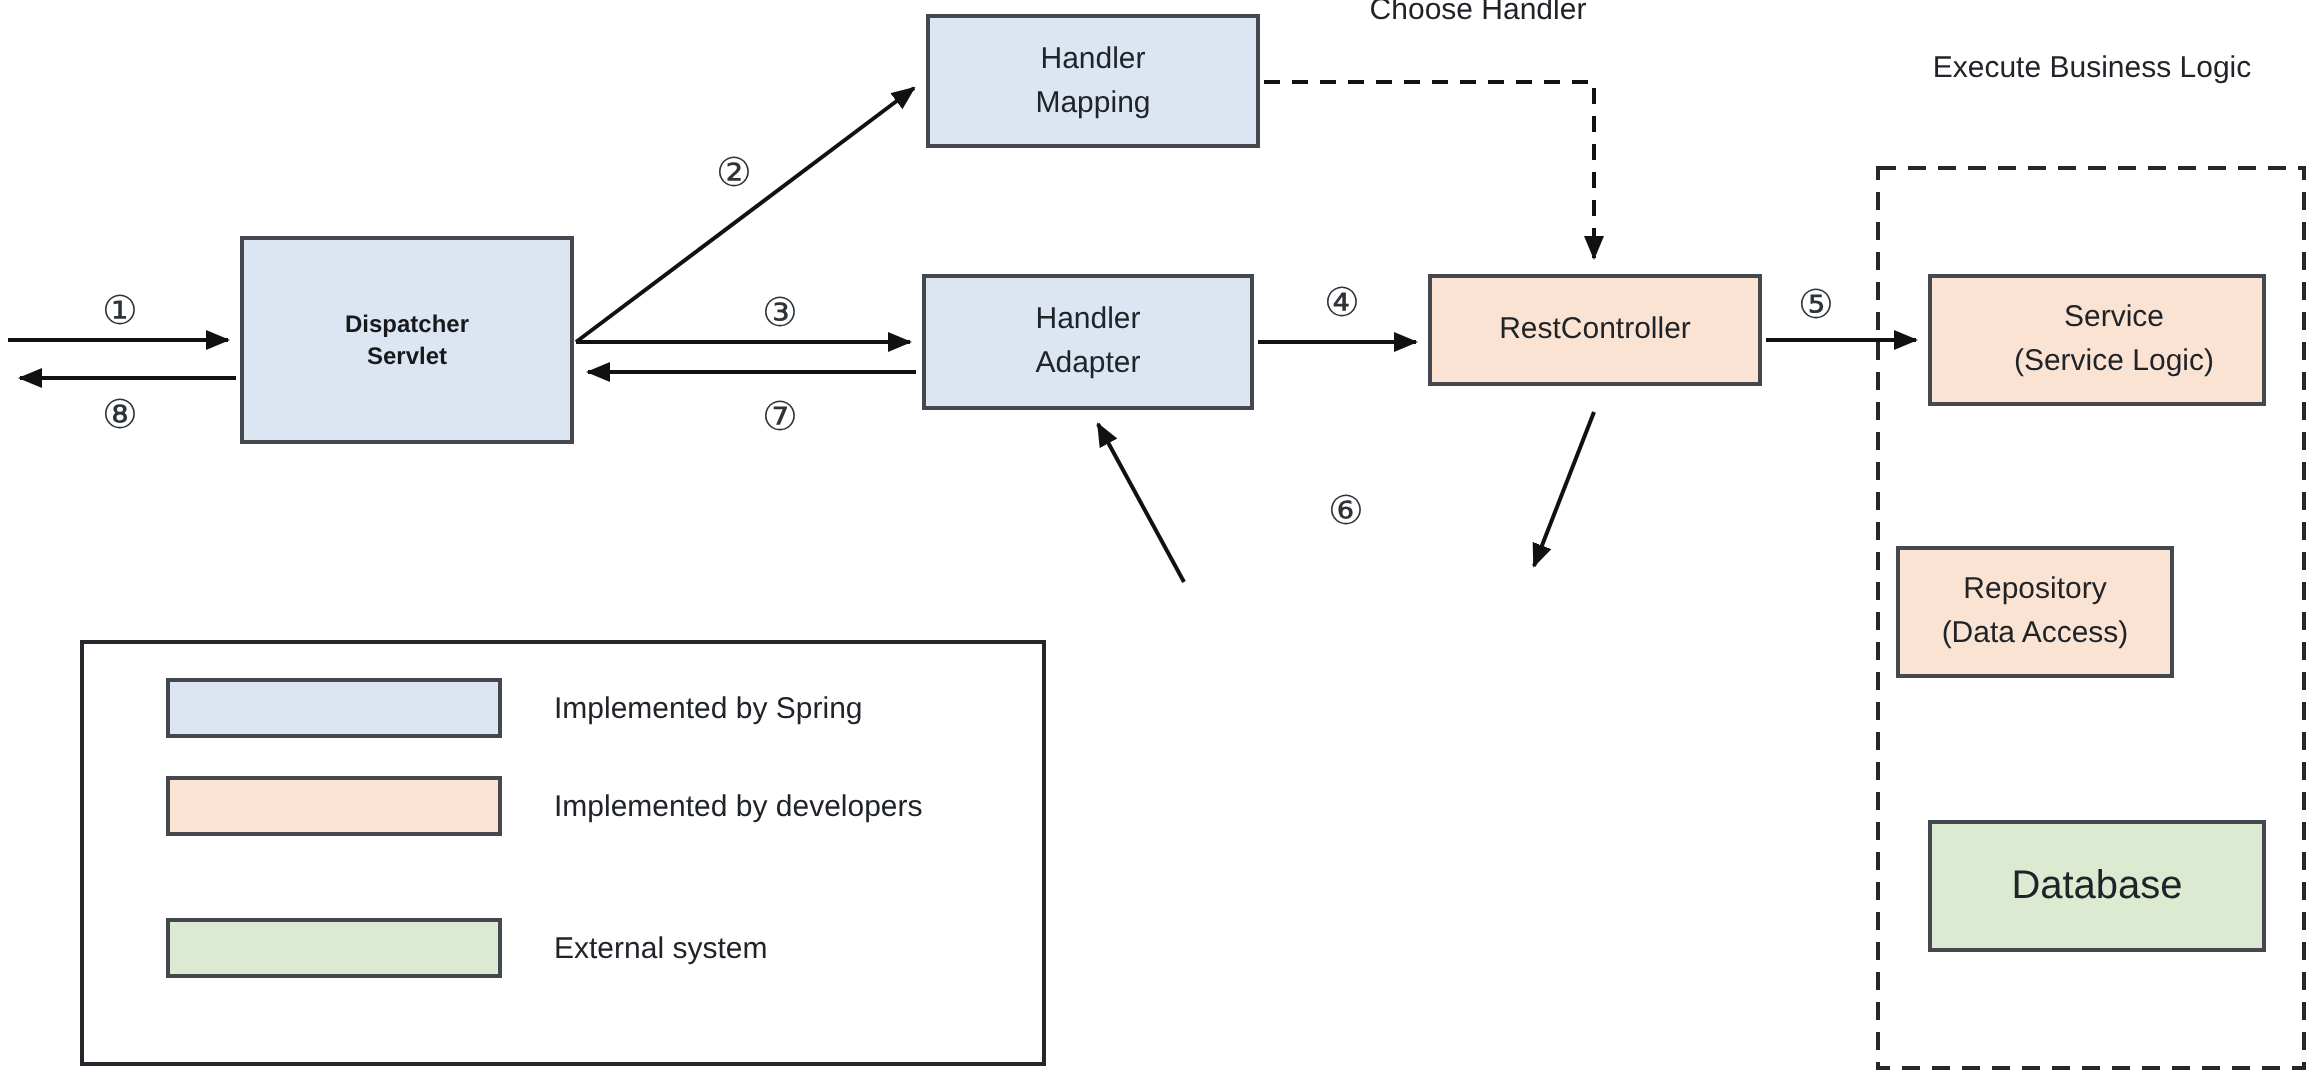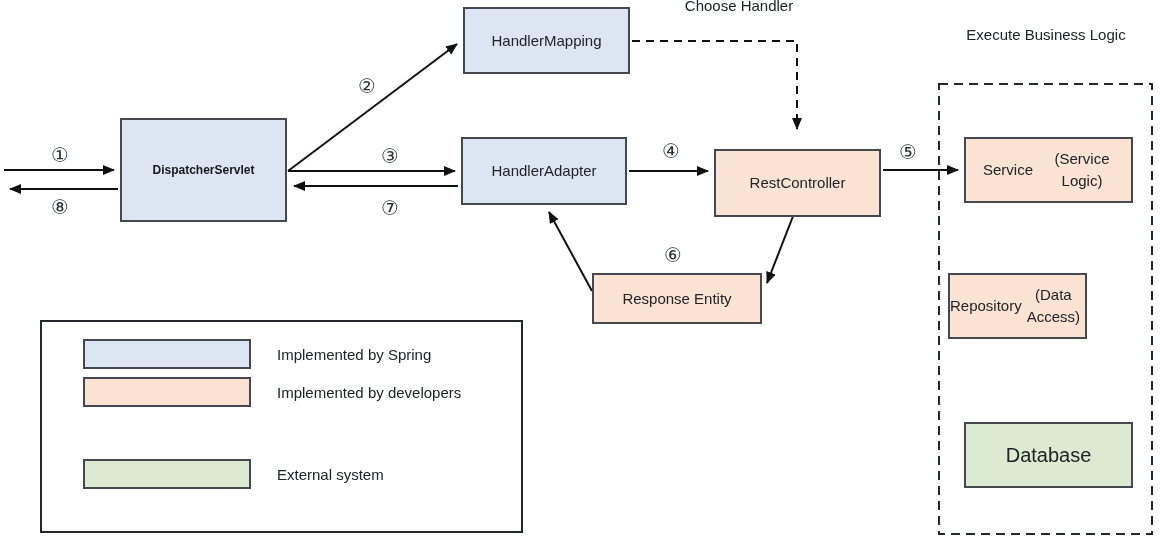--- a/index.html
+++ b/index.html
@@ -11,44 +11,44 @@
     font-family: "Liberation Sans", sans-serif;
     color: #202428;
     overflow: hidden;
   }
   svg.layer { position: absolute; left: 0; top: 0; z-index: 1; }
 
   .node {
     position: absolute;
     z-index: 2;
     display: flex;
-    flex-direction: row;
+    flex-direction: column;
     align-items: center;
     justify-content: center;
     text-align: center;
     border: 2px solid #45494f;
     box-sizing: border-box;
     font-size: 15px;
     line-height: 1.45;
   }
   .fill-spring   { background: #dbe6f2; }
   .fill-dev      { background: #fbe3d3; }
   .fill-external { background: #dcead2; }
 
   .node-dispatcher {
     left: 120px; top: 118px; width: 167px; height: 104px;
     font-size: 12px; font-weight: bold; line-height: 1.35; color: #17191c;
   }
   .node-handler-mapping { left: 463px; top: 7px;   width: 167px; height: 67px; }
   .node-handler-adapter { left: 461px; top: 137px; width: 166px; height: 68px; }
-  .node-rest-controller { left: 714px; top: 137px; width: 167px; height: 68px; margin-top: 12px; }
+  .node-rest-controller { left: 714px; top: 137px; width: 167px; height: 56px; }
   .node-response-entity { left: 592px; top: 273px; width: 170px; height: 51px; }
   .node-service         { left: 964px; top: 137px; width: 169px; height: 66px; padding-left: 17px; }
   .node-repository      { left: 948px; top: 273px; width: 139px; height: 66px; }
-  .node-database        { left: 964px; top: 422px; width: 169px; height: 66px; font-size: 20px; }
+  .node-database        { left: 964px; top: 410px; width: 169px; height: 66px; font-size: 20px; }
 
   .step {
     position: absolute;
     z-index: 3;
     transform: translate(-50%, -50%);
     font-family: "DejaVu Sans", sans-serif;
     font-size: 20px;
     color: #2e3338;
     line-height: 1;
   }
@@ -75,21 +75,21 @@
     width: 168px; height: 30px;
     border: 2px solid #45494f;
     box-sizing: border-box;
   }
   .legend-row .legend-label {
     position: absolute; left: 235px; top: 0;
     height: 30px; display: flex; align-items: center;
     font-size: 15px;
   }
   .legend-row.r1 { top: 17px; }
-  .legend-row.r2 { top: 55px; }
+  .legend-row.r2 { top: 66px; }
   .legend-row.r3 { top: 137px; }
 </style>
 </head>
 <body>
 
 <div id="canvas">
 
   <svg class="layer" width="1160" height="544" viewBox="0 0 1160 544">
     <defs>
       <marker id="ah" markerUnits="userSpaceOnUse" markerWidth="14" markerHeight="12" refX="11" refY="5" orient="auto">
@@ -132,23 +132,20 @@
 
   <div class="node fill-spring node-handler-adapter">
     <span>Handler</span>
     <span>Adapter</span>
   </div>
 
   <div class="node fill-dev node-rest-controller">
     <span>RestController</span>
   </div>
 
-  <div class="node fill-dev node-response-entity">
-    <span>Response Entity</span>
-  </div>
 
   <div class="node fill-dev node-service">
     <span>Service</span>
     <span>(Service Logic)</span>
   </div>
 
   <div class="node fill-dev node-repository">
     <span>Repository</span>
     <span>(Data Access)</span>
   </div>

